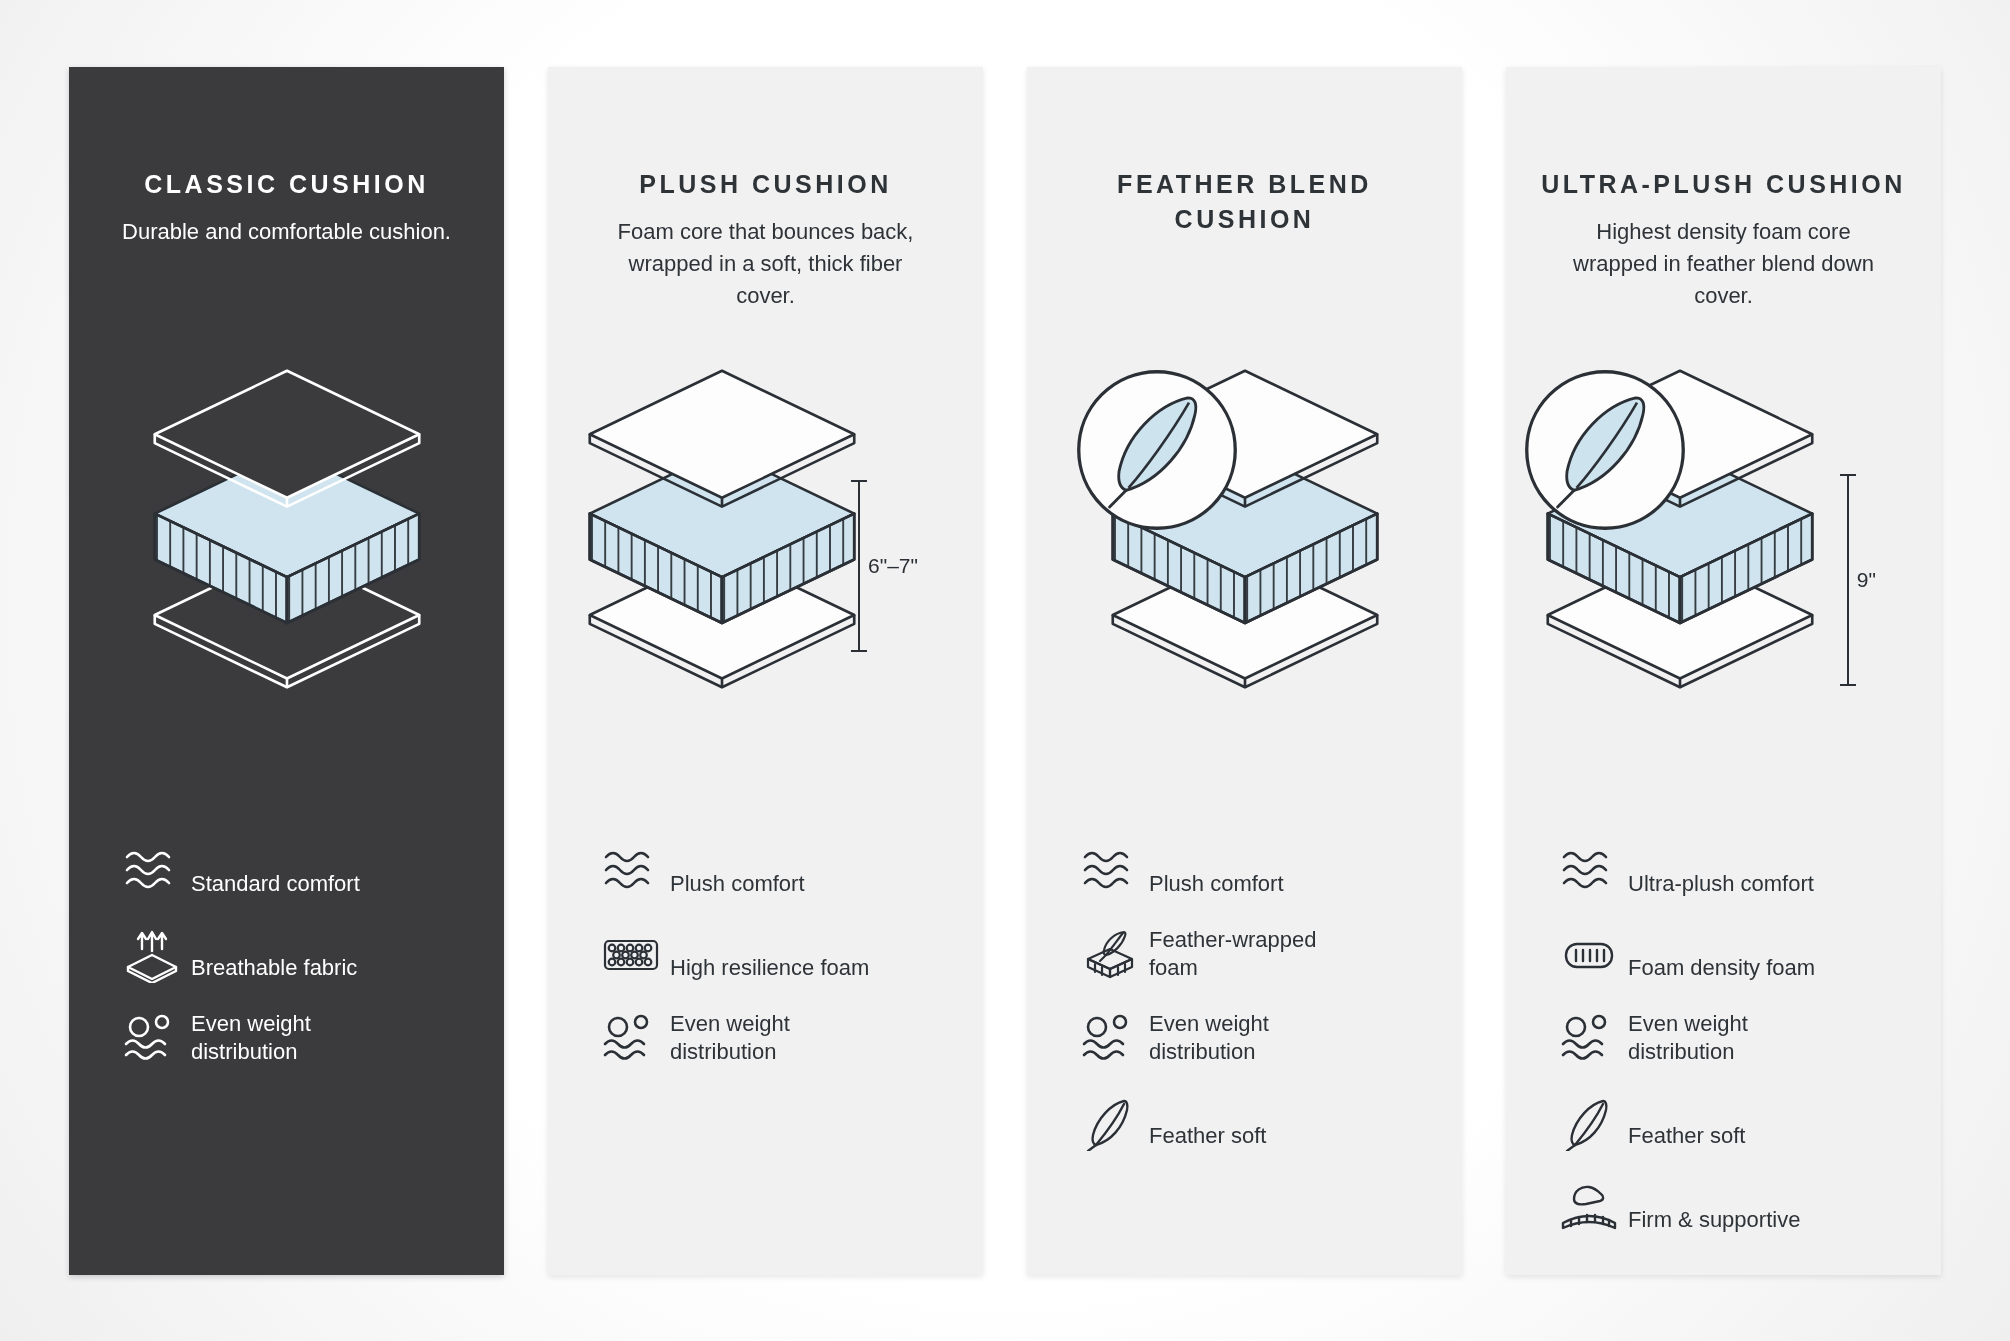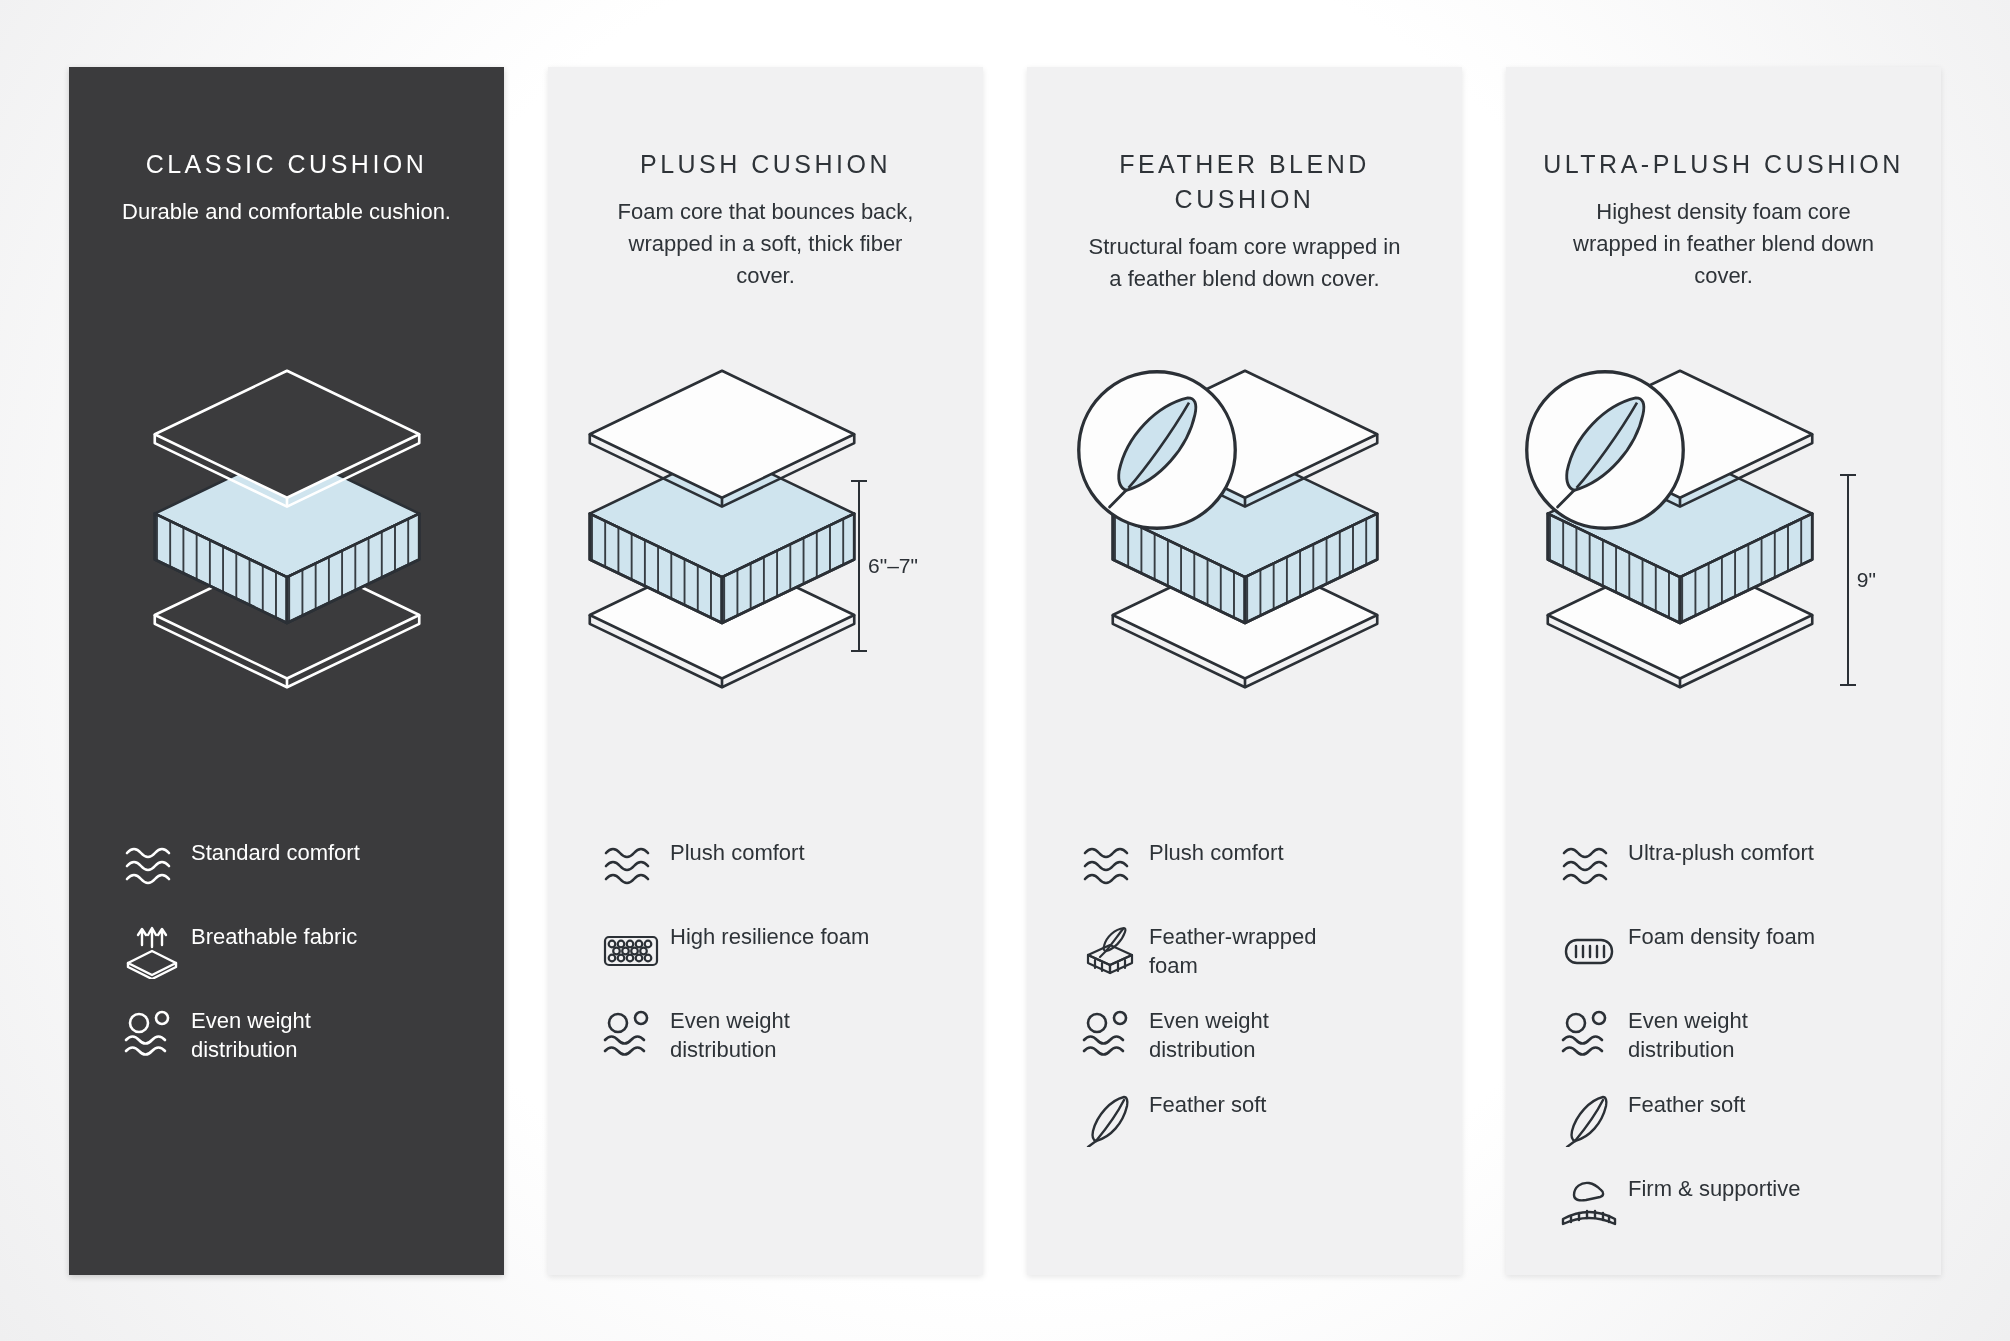--- a/index.html
+++ b/index.html
@@ -12,40 +12,40 @@
   .panels{position:absolute;left:69px;top:67px;display:flex;gap:44px;}
   .panel{
     width:435px;height:1208px;box-sizing:border-box;overflow:hidden;
     background:var(--bg);color:var(--text);position:relative;
   }
   .panel--light{--bg:#f1f1f2;--line:#2b3036;--slab:#fdfdfd;--text:#2e3338;
     box-shadow:0 2px 6px rgba(0,0,0,.10);}
   .panel--dark{--bg:#3b3b3d;--line:#ffffff;--slab:#3b3b3d;--text:#ffffff;
     box-shadow:0 2px 6px rgba(0,0,0,.18);}
   .panel-head{padding:80px 34px 0;height:160px;text-align:center;}
-  .panel-title{font-size:25px;font-weight:normal;letter-spacing:3.5px;line-height:1.4;}
+  .panel-title{font-size:25px;font-weight:bold;letter-spacing:3.5px;line-height:1.4;margin-top:20px;}
   .panel-desc{margin:14px auto 0;font-size:22px;line-height:1.45;max-width:330px;}
   .panel-art{position:relative;height:455px;margin-top:10px;}
   .cushion-wrap{position:relative;width:300px;margin:55px auto 0;}
   .panel--shift .cushion-wrap{margin-left:24px;}
   svg.cushion{width:300px;height:335px;display:block;}
   .badge{position:absolute;width:166px;height:166px;z-index:3;}
   .panel--feather .badge{left:-21px;top:5px;}
   .panel--ultra .badge{left:-8px;top:5px;}
   .measure{position:absolute;display:flex;align-items:center;gap:8px;right:-46px;}
   .panel--plush .measure{top:118px;height:172px;}
   .panel--ultra .measure{top:112px;height:212px;}
   .measure-line{width:2px;height:100%;background:#2b3036;position:relative;}
   .measure-line::before,.measure-line::after{
     content:"";position:absolute;left:-7px;width:16px;height:2px;background:#2b3036;}
   .measure-line::before{top:0;}
   .measure-line::after{bottom:0;}
   .measure-label{font-size:21px;color:#2b3036;white-space:nowrap;}
   .feats{padding:22px 30px 0 44px;}
-  .feat{display:flex;align-items:flex-start;margin-bottom:24px;min-height:60px;}
+  .feat{display:flex;align-items:flex-end;margin-bottom:24px;min-height:60px;}
   .feat-ic{flex:0 0 78px;width:78px;display:flex;justify-content:center;}
   svg.icon{width:64px;height:56px;overflow:visible;}
   .feat-label{font-size:22px;line-height:1.3;max-width:215px;}
   .defs-holder{position:absolute;width:0;height:0;overflow:hidden;}
 </style>
 </head>
 <body>
 
 <svg class="defs-holder" aria-hidden="true">
   <defs>
@@ -261,21 +261,20 @@
               </svg>
             </span>
           <span class="feat-label">Even weight distribution</span>
         </div>
       </div>
     </section>
 
     <section class="panel panel--light panel--feather">
       <div class="panel-head">
         <div class="panel-title">FEATHER BLEND CUSHION</div>
-        <div class="panel-desc">Structural foam core wrapped in a feather blend down cover.</div>
       </div>
       <div class="panel-art">
         <div class="cushion-wrap">
           <svg class="cushion" viewBox="0 0 340 380">
               <use href="#cushion-symbol"></use>
             </svg>
           <svg class="badge" viewBox="0 0 140 140">
               <use href="#feather-badge"></use>
             </svg>
         </div>

